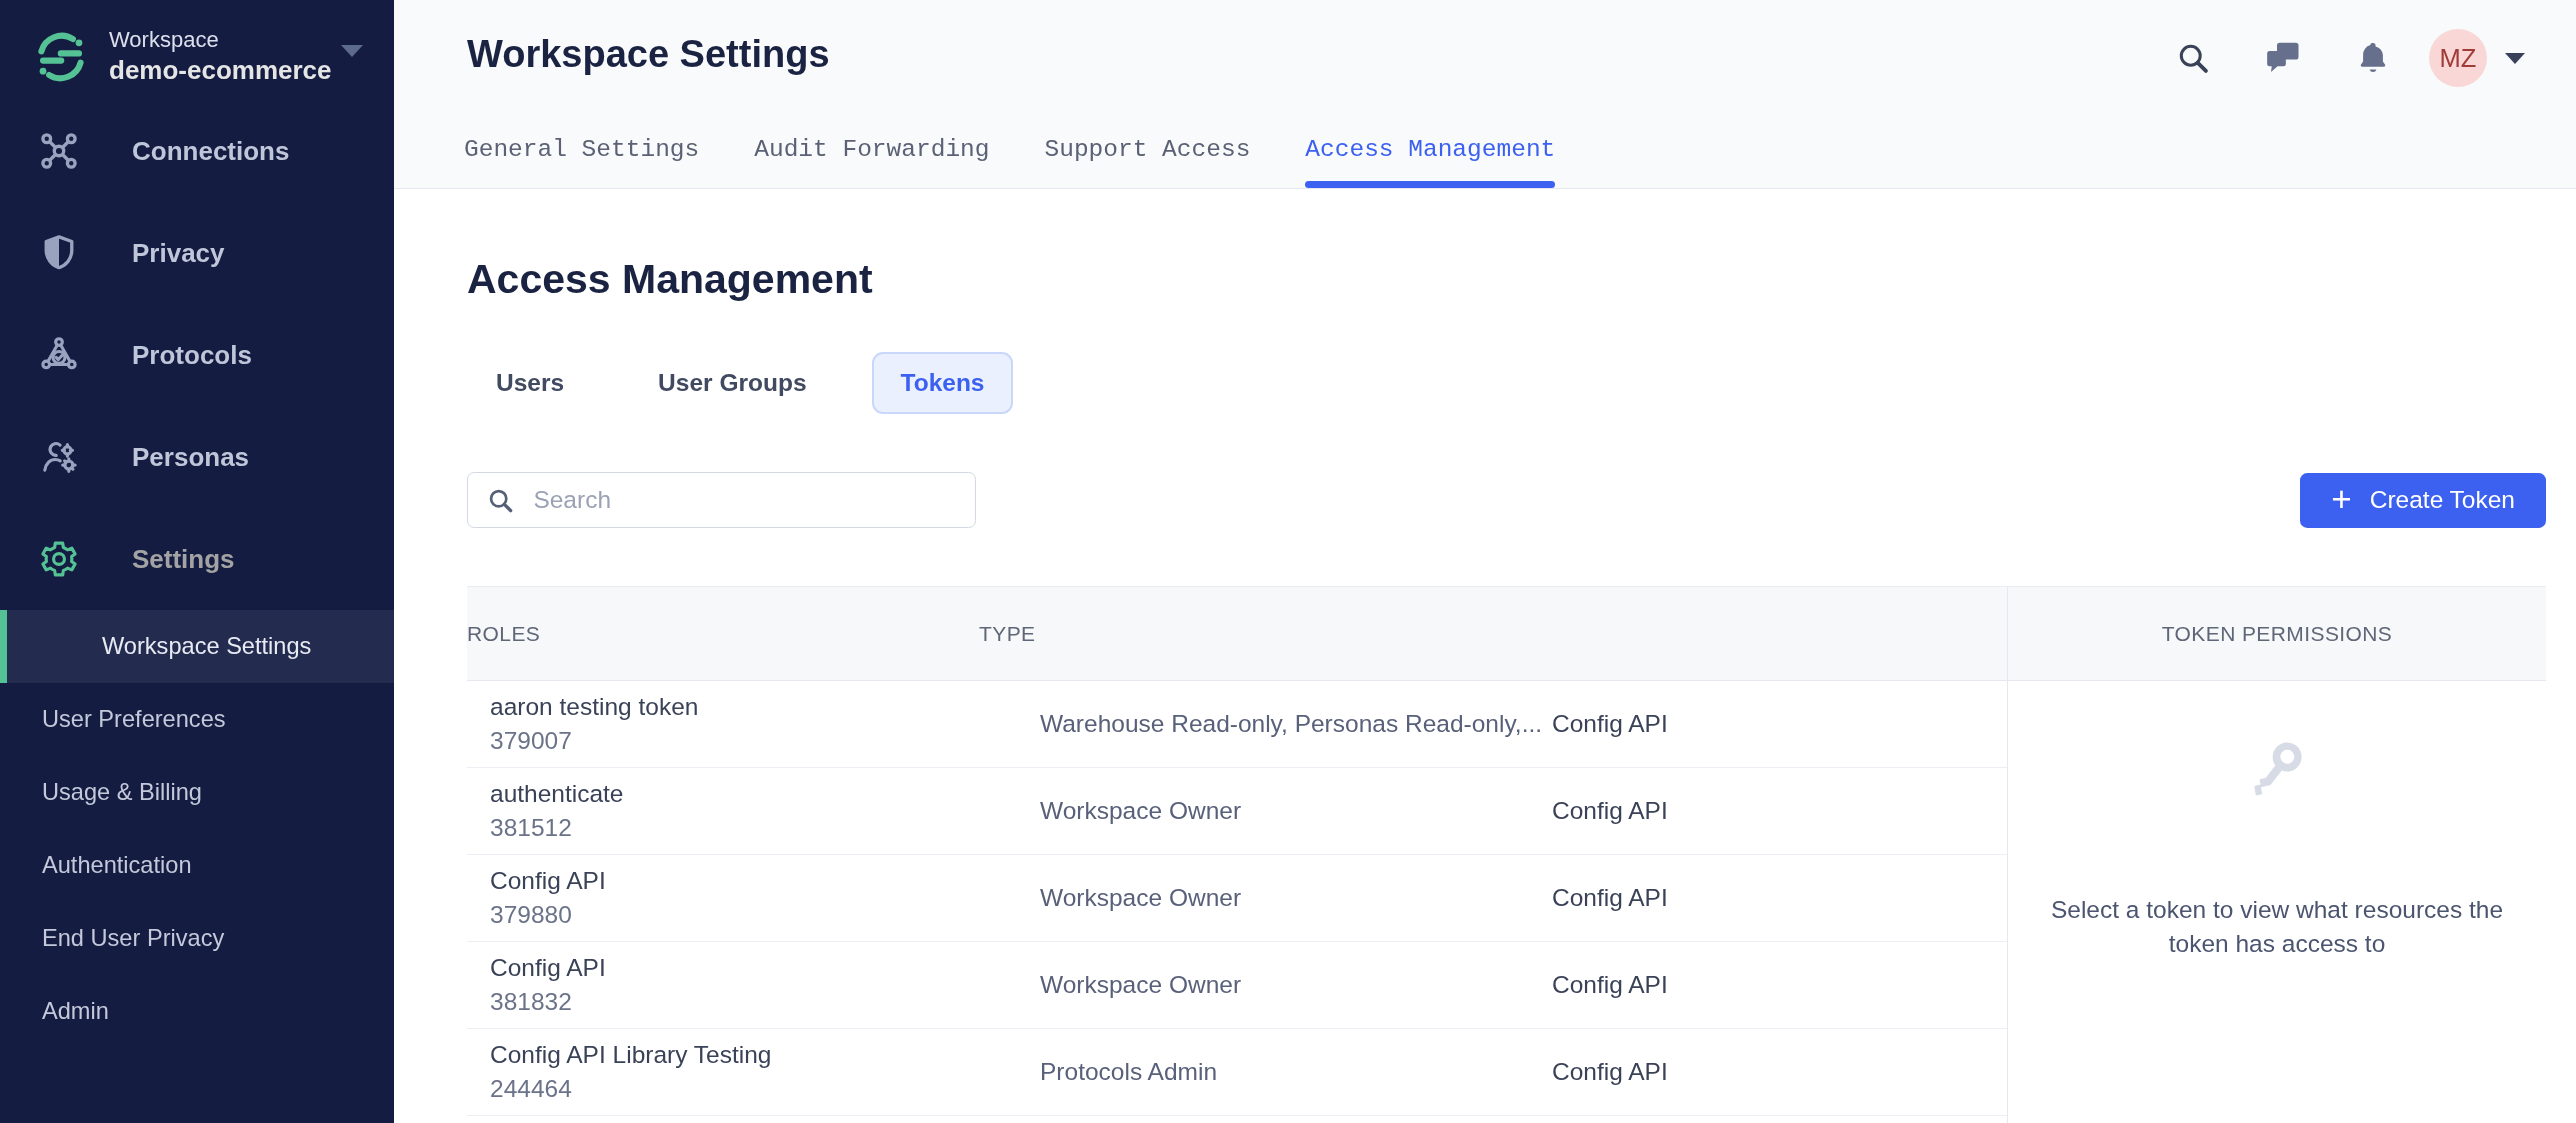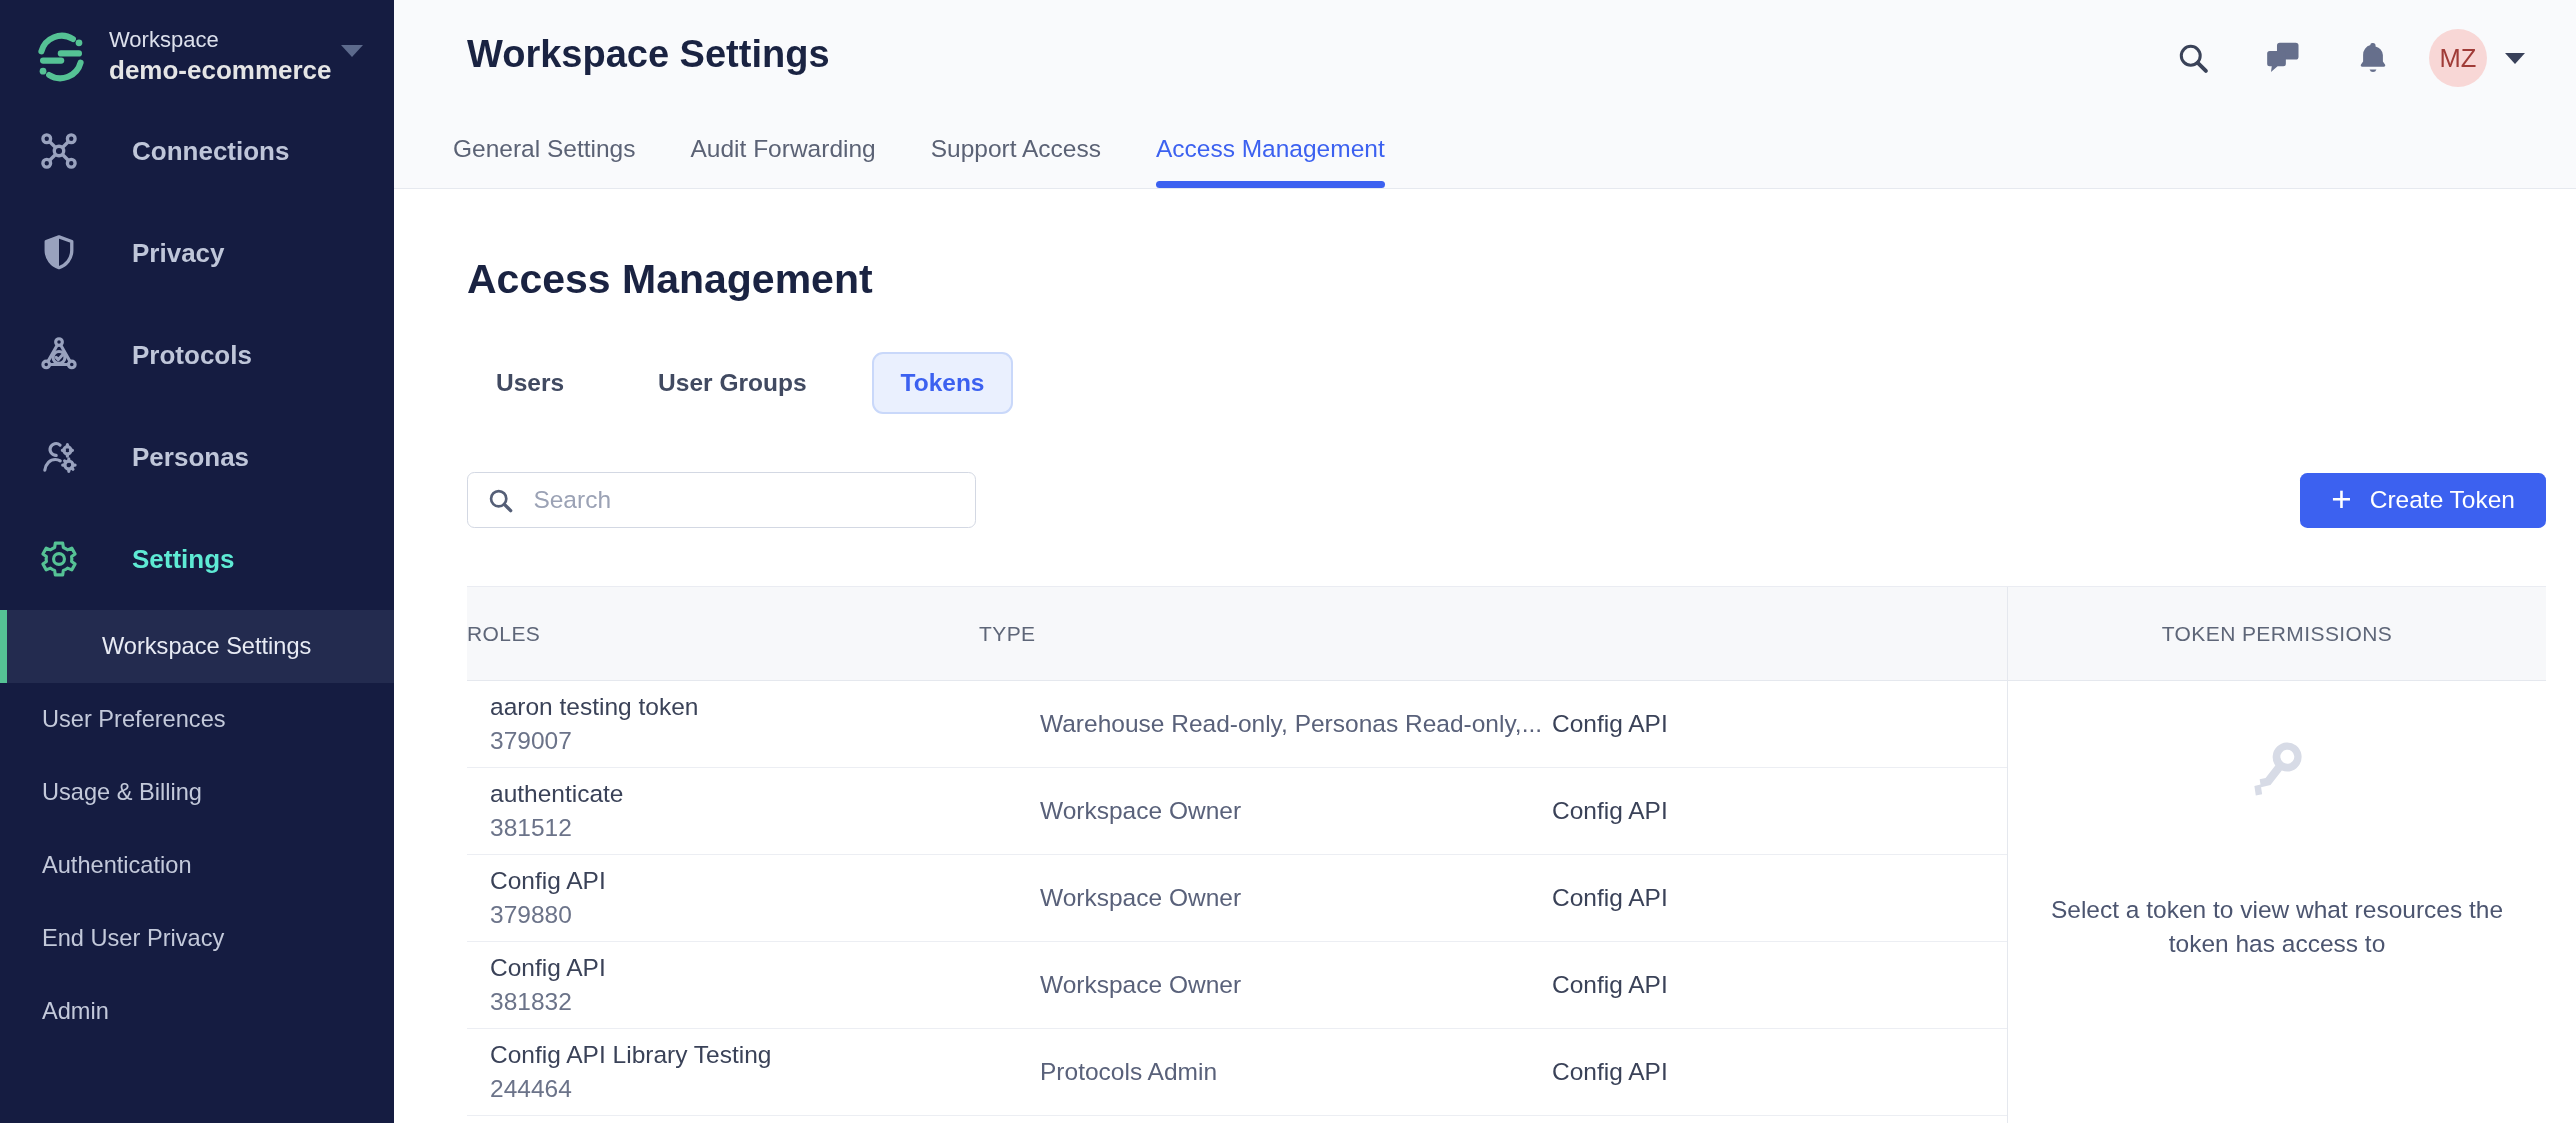--- a/index.html
+++ b/index.html
@@ -34,21 +34,21 @@
   }
   .nav { margin-top: 9px; }
   .nav-item {
     height: 102px; display: flex; align-items: center;
     padding-left: 38px; cursor: pointer; gap: 23px;
   }
   .nav-item .icon { width: 42px; height: 42px; color: #99A2BE; flex: none; }
   .nav-item .icon svg { width: 42px; height: 42px; display: block; }
   .nav-item .label { margin-left: 29px; font-size: 26px; font-weight: bold; color: #BFC6D9; }
   .nav-item.active .icon { color: #55C295; }
-  .nav-item.active .label { color: #5eead4; }
+  .nav-item.active .label { color: #a3a3a3; }
 
   .subnav { }
   .subnav-item {
     height: 73px; display: flex; align-items: center;
     padding-left: 42px; font-size: 23.6px; color: #C3C9DA; cursor: pointer;
   }
   .subnav-item.active {
     background: #232B4F;
     border-left: 7.3px solid #55C295;
     padding-left: 95px;
@@ -75,21 +75,21 @@
     width: 58px; height: 58px; border-radius: 50%;
     background: #F8D7D6; color: #A03B37;
     display: flex; align-items: center; justify-content: center;
     font-size: 25.5px; margin-left: 38px; cursor: pointer; user-select: none;
   }
   .avatar-caret {
     width: 0; height: 0; margin-left: 18px; cursor: pointer;
     border-left: 10px solid transparent; border-right: 10px solid transparent;
     border-top: 11.8px solid #39415A;
   }
-  .tabs { position: absolute; left: 59px; bottom: 0; display: flex; }
+  .tabs { position: absolute; left: 70px; bottom: 0; display: flex; font-family: Liberation Mono, monospace; }
   .tab {
     font-size: 24.5px; color: #5B6275; padding-bottom: 25.5px; margin-right: 55px;
     cursor: pointer; position: relative;
   }
   .tab.active { color: #3C61F0; }
   .tab.active::after {
     content: ""; position: absolute; left: 0; right: 0; bottom: 0;
     height: 7.3px; background: #3C61F0; border-radius: 3.6px;
   }
 

